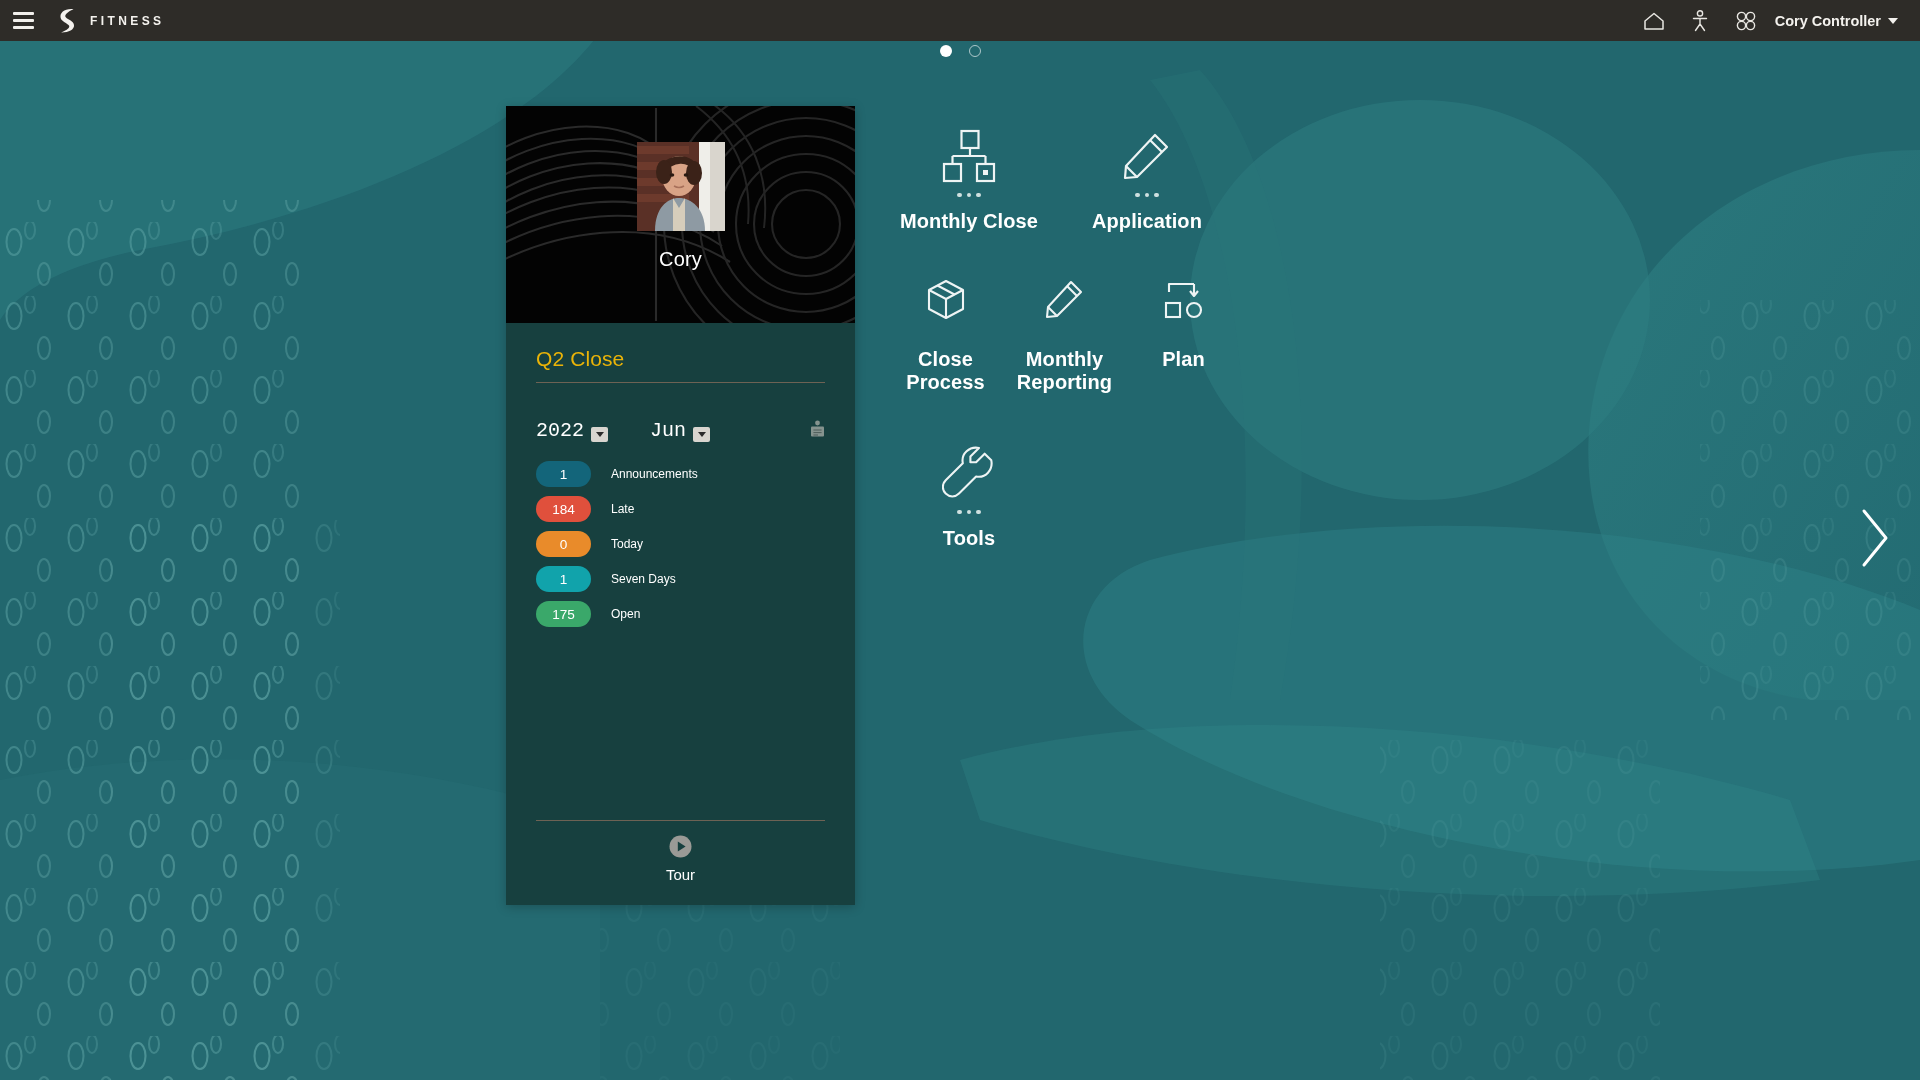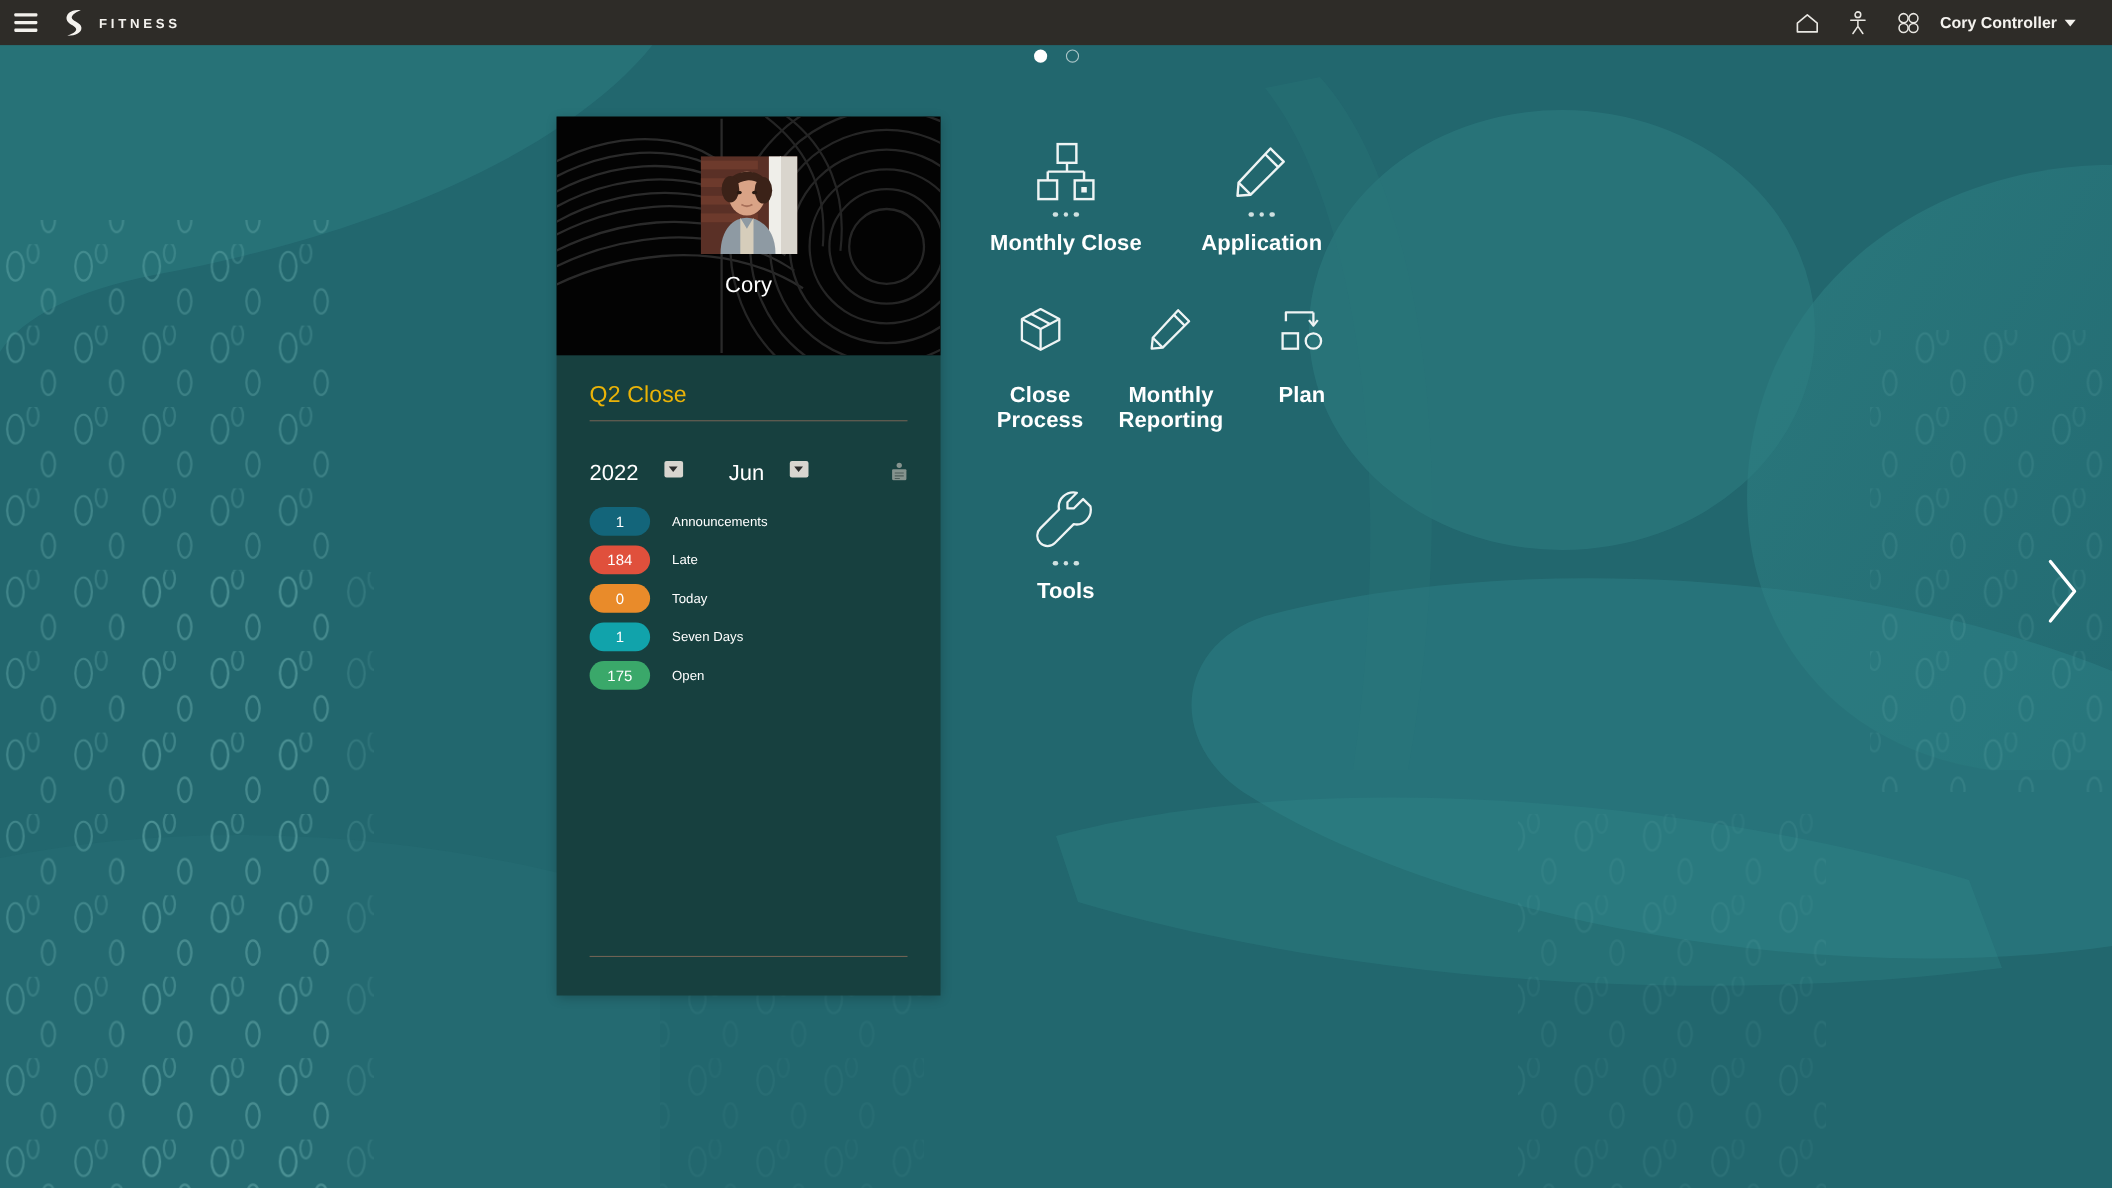--- a/index.html
+++ b/index.html
@@ -25,21 +25,21 @@
     justify-content:center; align-items:center; gap:4px; cursor:pointer;
   }
   .hamburger span { display:block; width:21px; height:3px; background:#f2f0ec; border-radius:1px; }
   .brand { display:flex; align-items:center; gap:10px; margin-left:8px; cursor:pointer; }
   .brand-mark { width:26px; height:28px; }
   .brand-text {
     font-size:12px; letter-spacing:3.4px; font-weight:700;
     color:#f4f2ee;
   }
   .header-right {
-    margin-left:auto; display:flex; align-items:center; gap:0px; padding-right:23px;
+    margin-left:auto; display:flex; align-items:center; gap:0px; padding-right:12px;
   }
   .hdr-icon {
     width:46px; height:41px; display:flex; align-items:center; justify-content:center;
     cursor:pointer;
   }
   .user-menu {
     display:flex; align-items:center; gap:7px; padding:0 10px 0 6px;
     font-size:14.5px; color:#f4f2ee; cursor:pointer; font-weight:600;
   }
   .caret-down {
@@ -81,21 +81,21 @@
   .card-rule { height:1px; background:#6e6254; margin:11px 0 14px 0; }
   #card-description {
     font-size:12.6px; line-height:17px; color:#eceae6; font-weight:600;
   }
   #card-description .lead-link {
     font-weight:700; font-style:italic; text-decoration:underline; color:#ffffff;
   }
   #period-row {
     display:flex; align-items:center; margin-top:22px; gap:0;
   }
-  .period-select { display:flex; align-items:flex-start; gap:23px; cursor:pointer; }
+  .period-select { display:flex; align-items:flex-end; gap:7px; cursor:pointer;font-family:Liberation Mono, monospace; }
   .period-value { font-size:20px; color:#ffffff; }
   .select-arrow {
     width:17px; height:15px; background:#d8d5cf; border-radius:2px;
     display:flex; align-items:center; justify-content:center;
   }
   .select-arrow i {
     width:0; height:0; border-left:4.5px solid transparent;
     border-right:4.5px solid transparent; border-top:5.5px solid #2b2b2b;
   }
   #period-month { margin-left:42px; }
@@ -330,20 +330,27 @@
         <span class="status-label">Seven Days</span>
       </div>
       <div class="status-row">
         <span class="status-badge" style="background: rgb(58, 168, 106);">175</span>
         <span class="status-label">Open</span>
       </div>
     </div>
 
     <div id="card-footer">
       <div id="tour-rule"></div>
+      <div id="tour-button">
+        <svg width="25" height="25" viewBox="0 0 25 25">
+          <circle cx="12.5" cy="12.5" r="11" fill="#9a9a96"></circle>
+          <path d="M9.8 7.4 L17.6 12.5 L9.8 17.6 Z" fill="#17403f"></path>
+        </svg>
+        <span id="tour-label">Tour</span>
+      </div>
     </div>
 
   </div>
 </div>
 
 <div id="tile-area">
 
   <div class="tile-row">
 
     <div class="nav-tile">

